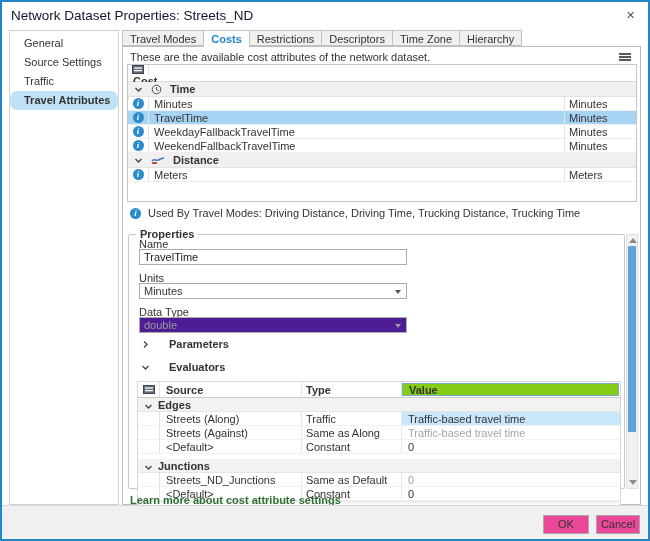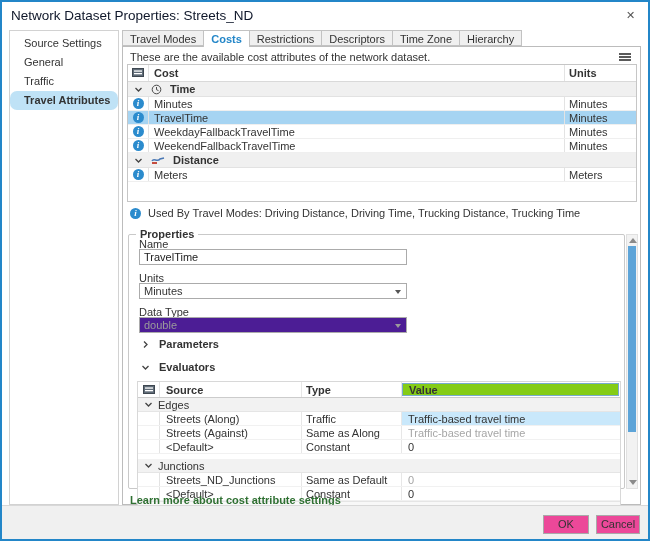--- a/index.html
+++ b/index.html
@@ -32,21 +32,21 @@
   .panel { position:absolute; left:120px; top:44px; width:519px; height:459px;
            border:1px solid #bcbcbc; background:#fff; }
 
   .desc { position:absolute; left:7px; top:4px; }
   .hamburger { position:absolute; right:9px; top:6px; width:12px; cursor:pointer; }
   .hamburger .bar { height:2px; background:#5a5a5a; margin-bottom:1px; }
 
   
   .costtable { position:absolute; left:4px; top:17px; width:510px; height:138px;
                border:1px solid #c6c6c6; background:#fff; display:flex; flex-direction:column; }
-  .ct-header { display:flex; height:17px; border-bottom:1px solid #d9d9d9; font-weight:bold; align-items:stretch; }
+  .ct-header { display:flex; height:17px; border-bottom:1px solid #d9d9d9; font-weight:bold; align-items:stretch;flex-direction:column; }
   .ct-icon-col { width:21px; border-right:1px solid #e3e3e3; display:flex; align-items:center; justify-content:center; }
   .ct-cost-col { flex:1; padding-left:5px; display:flex; align-items:center; }
   .ct-units-col { width:72px; border-left:1px solid #e3e3e3; padding-left:4px; display:flex; align-items:center; }
   .ct-group { display:flex; height:15px; background:#f0f0f0; border-bottom:1px solid #e2e2e2;
               align-items:center; font-weight:bold; cursor:pointer; }
   .ct-group .chev { margin-left:6px; }
   .ct-group .gicon { margin-left:8px; }
   .ct-group .glabel { margin-left:8px; }
   .ct-row { display:flex; height:14px; border-bottom:1px solid #efefef; align-items:stretch; cursor:pointer; }
   .ct-row.sel { background:#a6d4f2; }
@@ -63,34 +63,34 @@
               border:1px solid #c9c9c9; border-radius:2px; }
   .legend { position:absolute; top:-7px; left:7px; background:#fff; padding:0 4px; font-weight:bold; }
   .flabel { position:absolute; left:10px; }
   .tinput { position:absolute; left:10px; width:268px; height:16px; border:1px solid #ababab;
             font:11px "Liberation Sans", sans-serif; padding:0 4px; color:#222; background:#fff; }
   .combo { position:absolute; left:10px; width:268px; height:16px; border:1px solid #ababab;
            background:#fff; line-height:14px; padding-left:4px; cursor:pointer; }
   .combo .arr { position:absolute; right:5px; top:6px; width:0; height:0;
                 border-left:3px solid transparent; border-right:3px solid transparent; border-top:4px solid #555; }
   .combo.disabled { background:#4c1d95; color:#9b9b9b; cursor:default; }
-  .section-row { position:absolute; left:12px; display:flex; gap:9px; align-items:center;
+  .section-row { position:absolute; left:12px; display:flex; gap:19px; align-items:center;
                  font-weight:bold; cursor:pointer; }
 
   
   .evtable { position:absolute; left:8px; top:121px; width:484px; border:1px solid #d8d8d8; background:#fff; }
   .ev-header { display:flex; height:16px; border-bottom:1px solid #ccc; font-weight:bold; align-items:stretch; }
   .ev-c1 { width:22px; border-right:1px solid #e3e3e3; display:flex; align-items:center; justify-content:center; }
   .ev-c2 { width:141px; padding-left:6px; display:flex; align-items:center; }
   .ev-c3 { width:100px; border-left:1px solid #e7e7e7; padding-left:4px; display:flex; align-items:center; }
   .ev-c4 { flex:1; border-left:1px solid #e7e7e7; padding-left:6px; display:flex; align-items:center; position:relative; }
   .ev-val-hl { position:absolute; inset:1px 1px 1px 0; background:#84cc16; border:1px solid #78aacd;
                display:flex; align-items:center; padding-left:6px; }
   .ev-group { display:flex; height:14px; background:#f2f2f2; border-bottom:1px solid #e5e5e5;
-              align-items:center; font-weight:normal; cursor:pointer; }
+              align-items:flex-end; font-weight:bold; cursor:pointer; }
   .ev-group .chev { margin-left:6px; }
   .ev-group .glabel { margin-left:5px; }
   .ev-row { display:flex; height:14px; border-bottom:1px solid #f1f1f1; align-items:stretch; cursor:pointer; }
   .ev-row .ev-c4.hl { background:#c9e8fb; }
   .ev-gap { height:5px; }
   .ev-strip { height:8px; background:#f8f8f8; border-top:1px solid #e5e5e5; }
   .muted { color:#a6a6a6; }
 
   
   .pscroll { position:absolute; left:503px; top:187px; width:12px; height:255px;
@@ -117,22 +117,22 @@
 <body>
 
 <div id="dialog">
 
   <div class="titlebar">
     <div class="title">Network Dataset Properties: Streets_ND</div>
     <div class="close-btn">✕</div>
   </div>
 
   <div class="sidebar">
+    <div class="side-item">General</div>
     <div class="side-item">Source Settings</div>
-    <div class="side-item">General</div>
     <div class="side-item">Traffic</div>
     <div class="side-item sel">Travel Attributes</div>
   </div>
 
   <div class="tabs">
     <div class="tab">Travel Modes</div>
     <div class="tab sel">Costs</div>
     <div class="tab">Restrictions</div>
     <div class="tab">Descriptors</div>
     <div class="tab">Time Zone</div>

